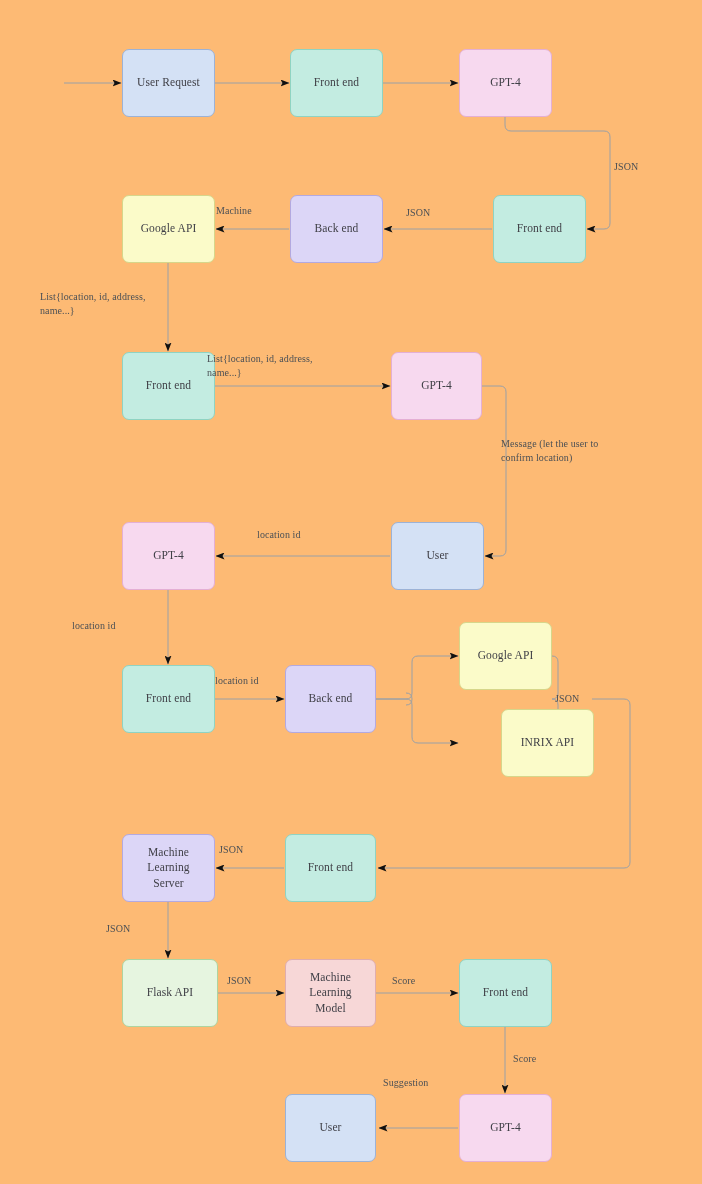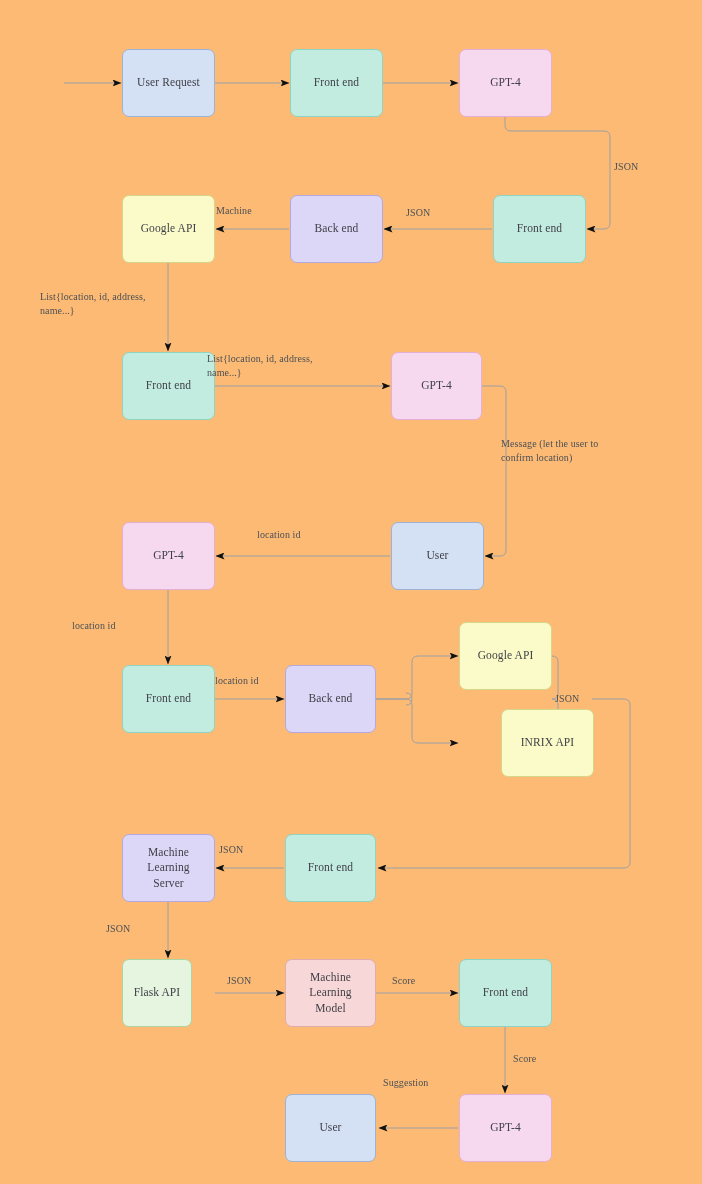--- a/index.html
+++ b/index.html
@@ -154,21 +154,21 @@
       <div class="node" style="left: 459px; top: 709px; width: 93px; height: 68px; background: rgb(251, 251, 201); border-color: rgb(214, 214, 138); margin-left: 42px;">
         <span class="nlabel">INRIX API</span>
       </div>
       <div class="node" style="left: 122px; top: 834px; width: 93px; height: 68px; background: rgb(220, 214, 247); border-color: rgb(179, 169, 224);">
         <span class="nlabel">Machine Learning
 Server</span>
       </div>
       <div class="node" style="left: 285px; top: 834px; width: 91px; height: 68px; background: rgb(195, 236, 225); border-color: rgb(143, 211, 194);">
         <span class="nlabel">Front end</span>
       </div>
-      <div class="node" style="left: 122px; top: 959px; width: 70px; height: 68px; background: rgb(230, 245, 224); border-color: rgb(174, 212, 160);">
+      <div class="node" style="left: 122px; top: 959px; width: 96px; height: 68px; background: rgb(230, 245, 224); border-color: rgb(174, 212, 160);">
         <span class="nlabel">Flask API</span>
       </div>
       <div class="node" style="left: 285px; top: 959px; width: 91px; height: 68px; background: rgb(247, 215, 215); border-color: rgb(224, 173, 173);">
         <span class="nlabel">Machine Learning
 Model</span>
       </div>
       <div class="node" style="left: 459px; top: 959px; width: 93px; height: 68px; background: rgb(195, 236, 225); border-color: rgb(143, 211, 194);">
         <span class="nlabel">Front end</span>
       </div>
       <div class="node" style="left: 285px; top: 1094px; width: 91px; height: 68px; background: rgb(212, 225, 245); border-color: rgb(156, 178, 214);">

